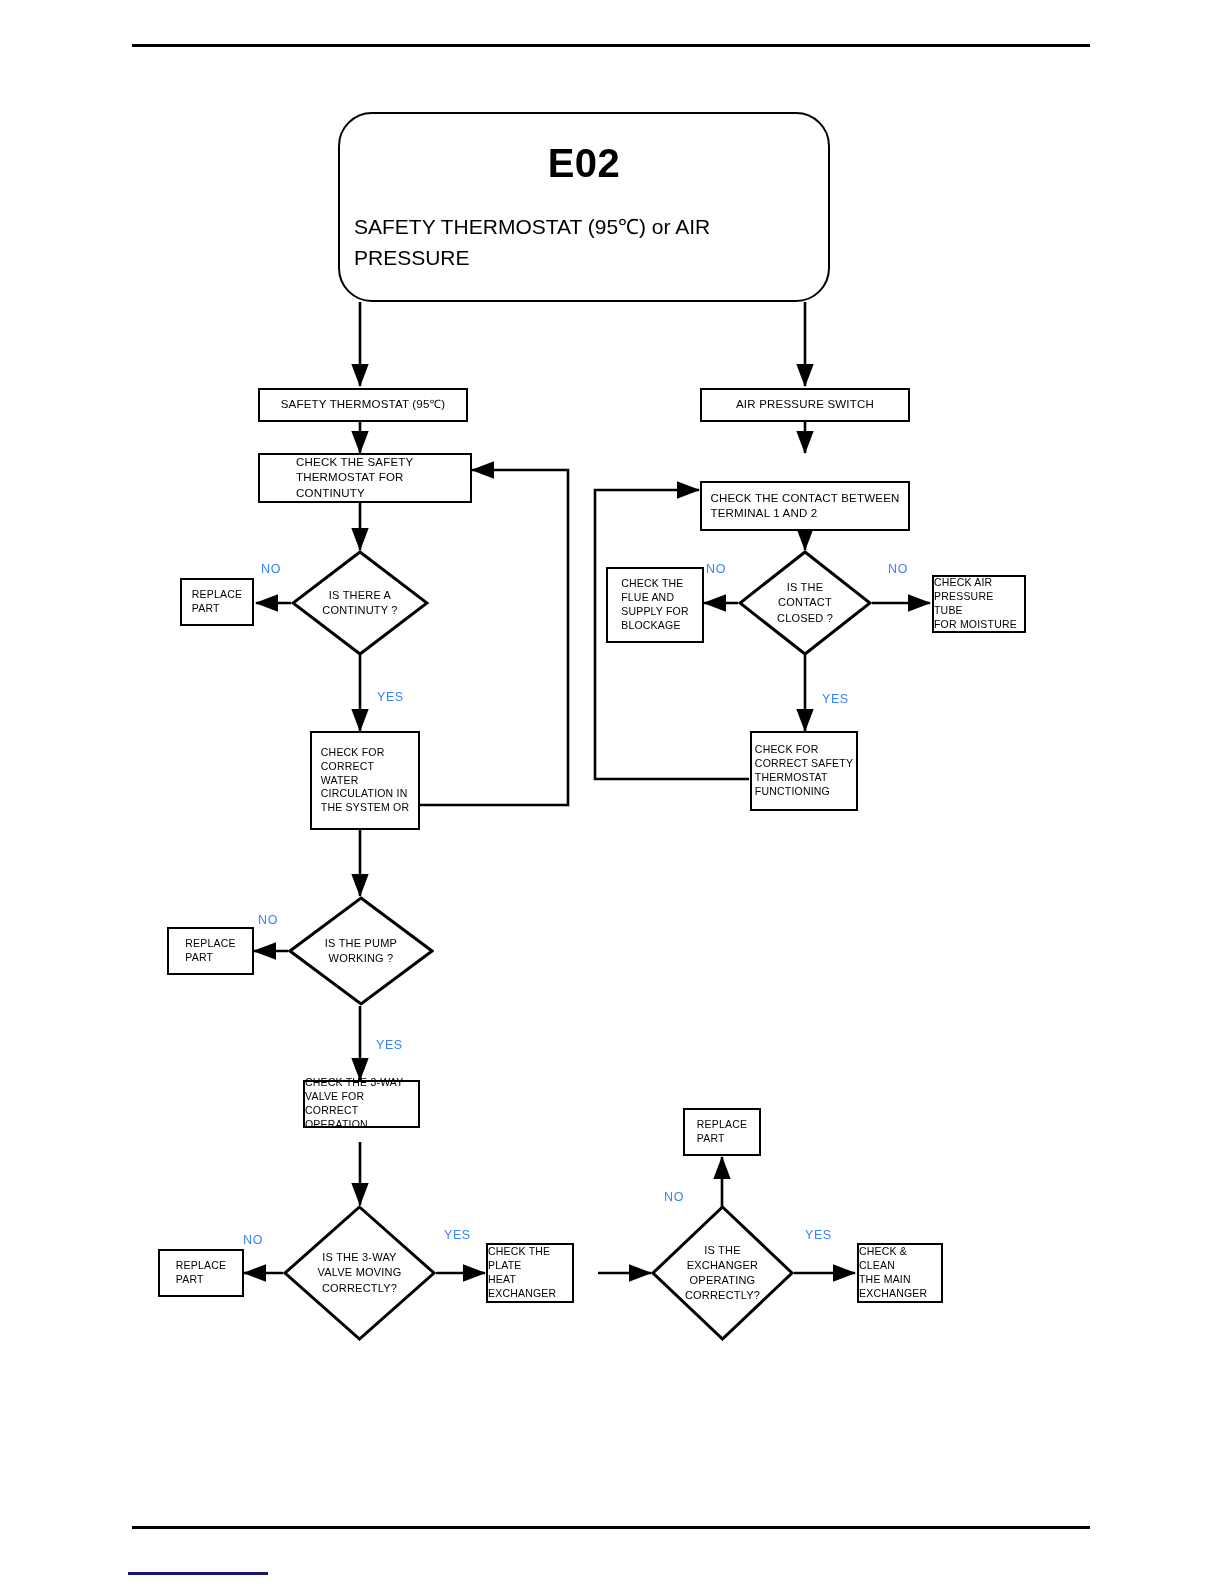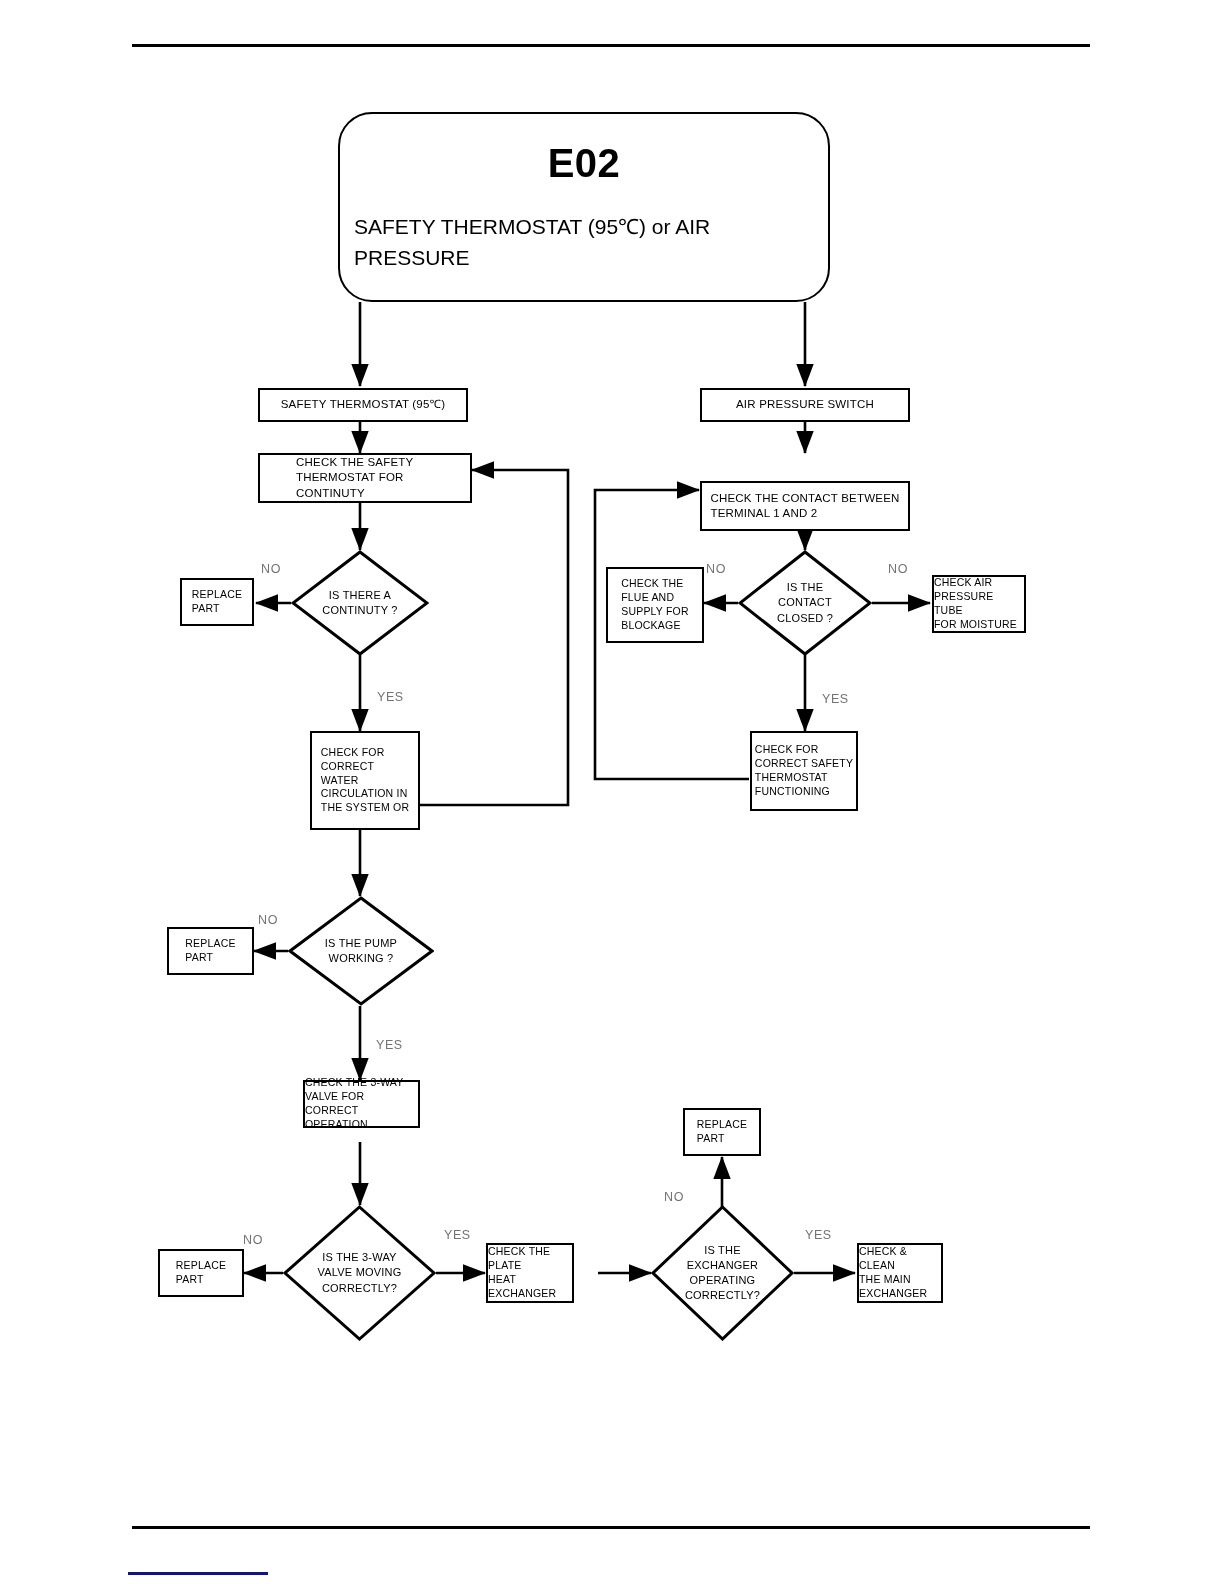--- a/index.html
+++ b/index.html
@@ -91,21 +91,21 @@
     line-height: 1.38;
     letter-spacing: .2px;
     padding: 0 6px;
   }
 
   
   .elabel {
     position: absolute;
     font-size: 12.5px;
     letter-spacing: .6px;
-    color: #737373;
+    color: #3b82f6;
     white-space: nowrap;
   }
 </style>
 </head>
 <body>
 
 <div id="page">
 
   <div class="rule rule-top"></div>
   <div class="rule rule-bot"></div>

